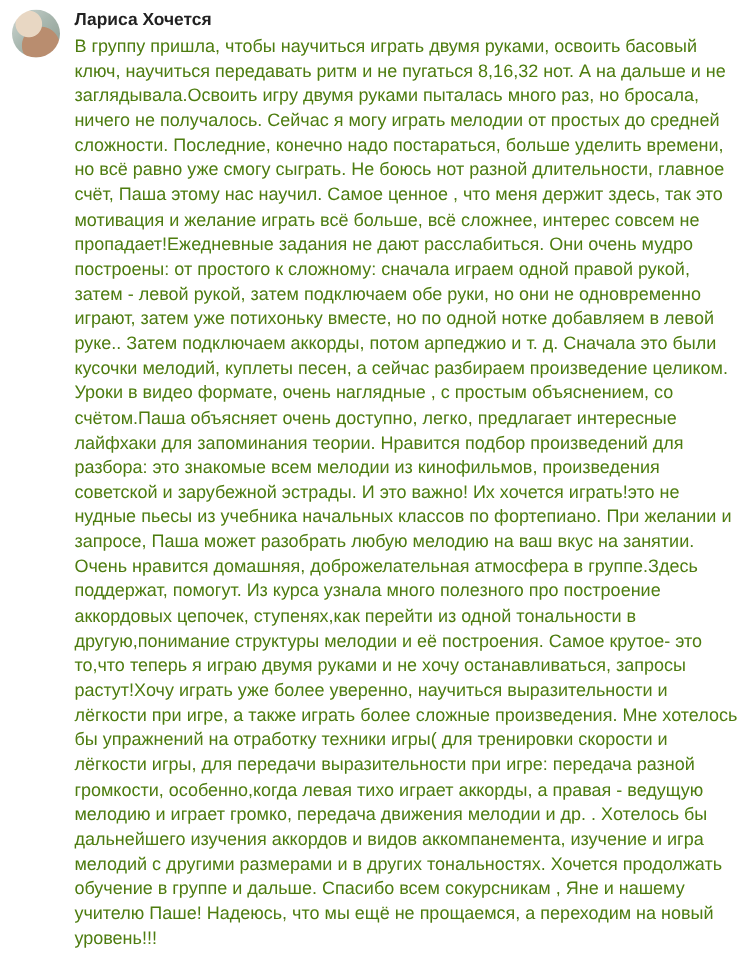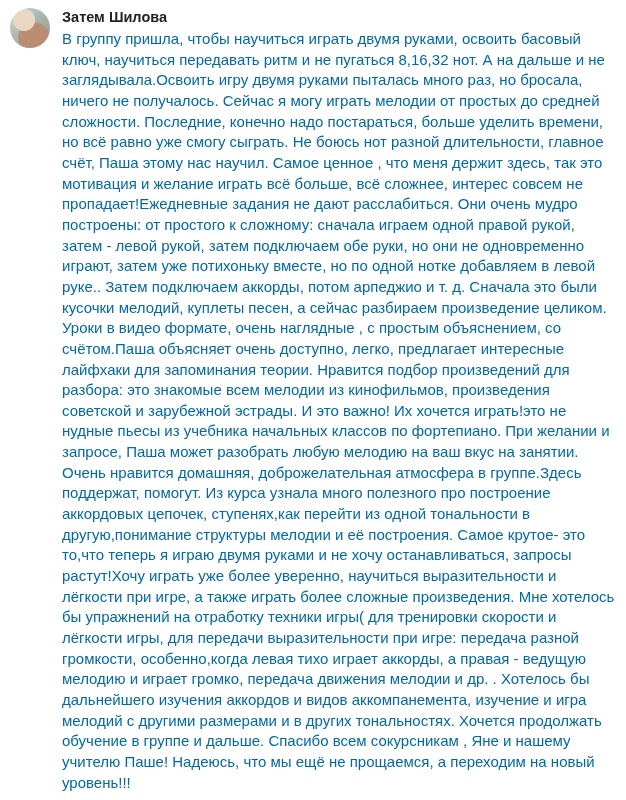--- a/index.html
+++ b/index.html
@@ -39,30 +39,30 @@
     font-weight: 700;
     color: #222222;
     text-decoration: none;
     margin-bottom: 4px;
     cursor: pointer;
   }
 
   .body-text {
     font-size: 15px;
     line-height: 20.65px;
-    color: #0369a1;
+    color: #4d7c0f;
     word-wrap: break-word;
   }
 </style>
 </head>
 <body>
 
 <div class="comment">
   <div class="avatar"></div>
 
   <div class="content">
-    <a class="author">Затем Шилова</a>
+    <a class="author">Лариса Хочется</a>
 
     <div class="body-text">В группу пришла, чтобы научиться играть двумя руками, освоить басовый ключ, научиться передавать ритм и не пугаться 8,16,32 нот. А на дальше и не заглядывала.Освоить игру двумя руками пыталась много раз, но бросала, ничего не получалось. Сейчас я могу играть мелодии от простых до средней сложности. Последние, конечно надо постараться, больше уделить времени, но всё равно уже смогу сыграть. Не боюсь нот разной длительности, главное счёт, Паша этому нас научил. Самое ценное , что меня держит здесь, так это мотивация и желание играть всё больше, всё сложнее, интерес совсем не пропадает!Ежедневные задания не дают расслабиться. Они очень мудро построены: от простого к сложному: сначала играем одной правой рукой, затем - левой рукой, затем подключаем обе руки, но они не одновременно играют, затем уже потихоньку вместе, но по одной нотке добавляем в левой руке.. Затем подключаем аккорды, потом арпеджио и т. д. Сначала это были кусочки мелодий, куплеты песен, а сейчас разбираем произведение целиком. Уроки в видео формате, очень наглядные , с простым объяснением, со счётом.Паша объясняет очень доступно, легко, предлагает интересные лайфхаки для запоминания теории. Нравится подбор произведений для разбора: это знакомые всем мелодии из кинофильмов, произведения советской и зарубежной эстрады. И это важно! Их хочется играть!это не нудные пьесы из учебника начальных классов по фортепиано. При желании и запросе, Паша может разобрать любую мелодию на ваш вкус на занятии. Очень нравится домашняя, доброжелательная атмосфера в группе.Здесь поддержат, помогут. Из курса узнала много полезного про построение аккордовых цепочек, ступенях,как перейти из одной тональности в другую,понимание структуры мелодии и её построения. Самое крутое- это то,что теперь я играю двумя руками и не хочу останавливаться, запросы растут!Хочу играть уже более уверенно, научиться выразительности и лёгкости при игре, а также играть более сложные произведения. Мне хотелось бы упражнений на отработку техники игры( для тренировки скорости и лёгкости игры, для передачи выразительности при игре: передача разной громкости, особенно,когда левая тихо играет аккорды, а правая - ведущую мелодию и играет громко, передача движения мелодии и др. . Хотелось бы дальнейшего изучения аккордов и видов аккомпанемента, изучение и игра мелодий с другими размерами и в других тональностях. Хочется продолжать обучение в группе и дальше. Спасибо всем сокурсникам , Яне и нашему учителю Паше! Надеюсь, что мы ещё не прощаемся, а переходим на новый уровень!!!</div>
 
     
   </div>
 </div>
 
 </body></html>

